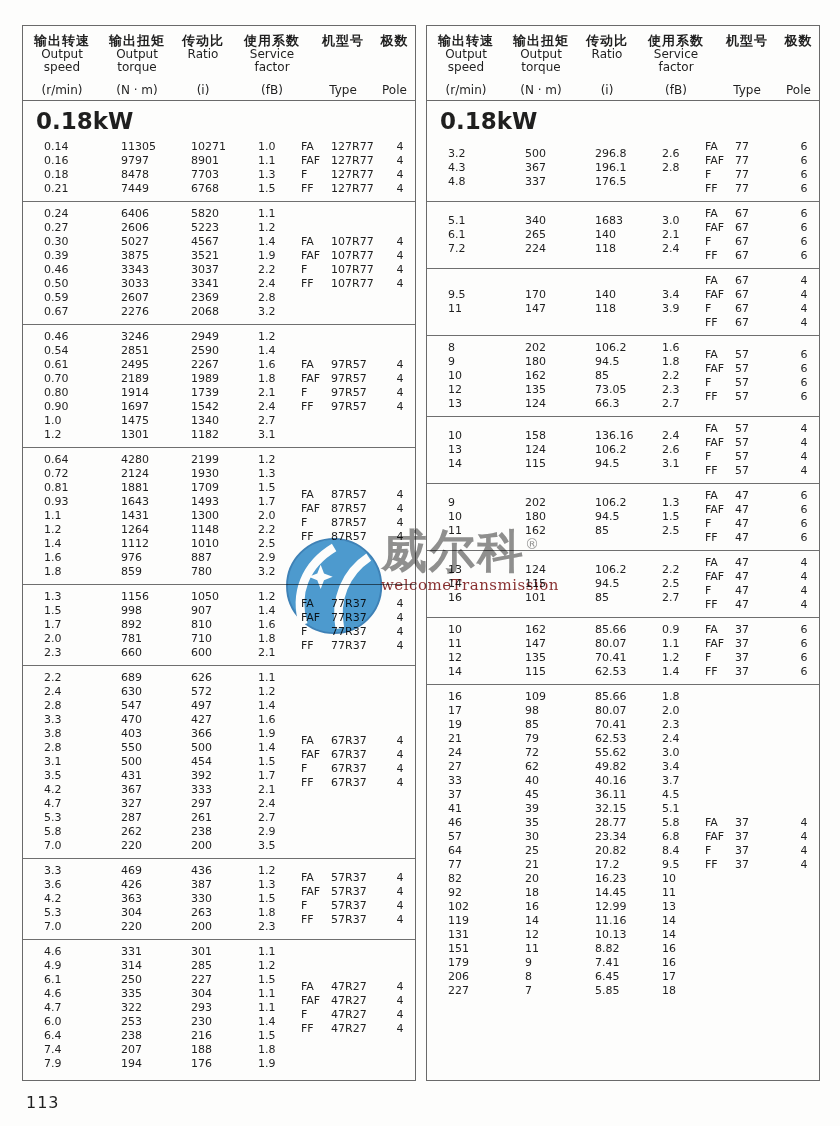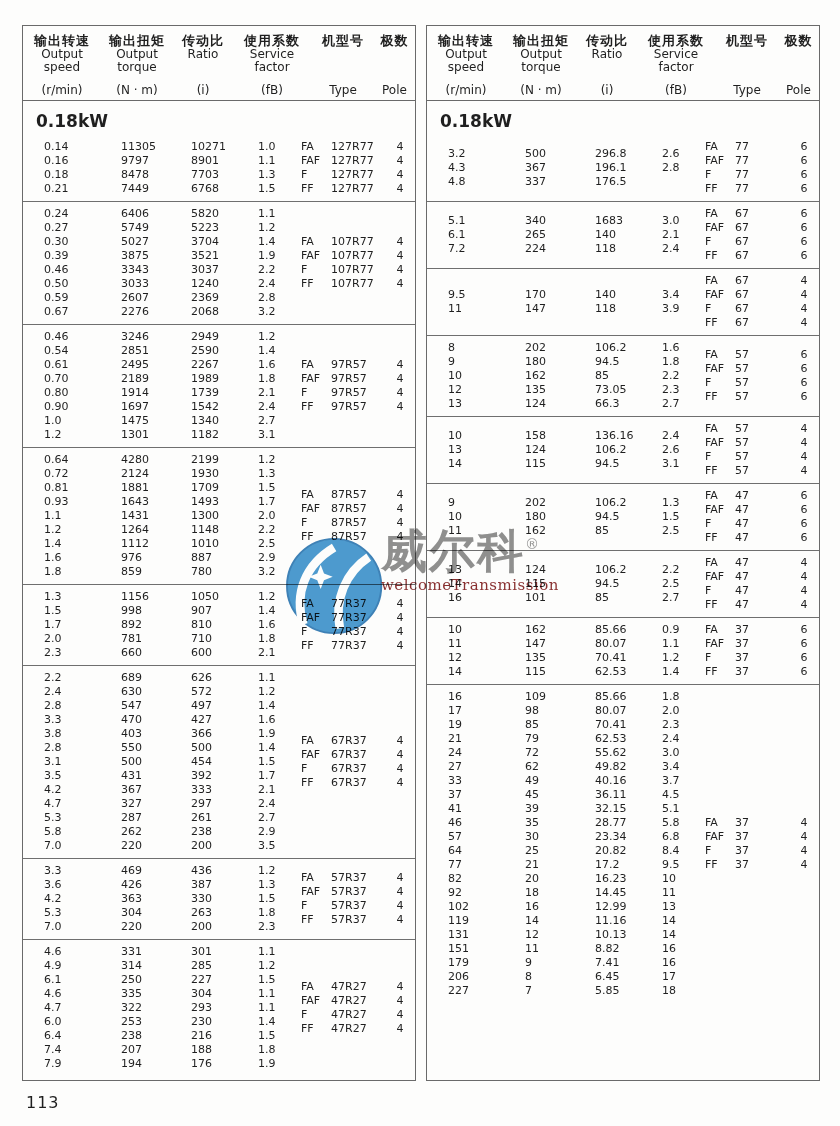--- a/index.html
+++ b/index.html
@@ -15,21 +15,21 @@
   .spec-table.t0{left:22px;}
   .spec-table.t1{left:426px;}
   .thead{
     display:grid;grid-template-columns:78px 72px 60px 78px 64px 39px;
     border-bottom:1px solid #6a6a6a;height:75px;box-sizing:border-box;padding-top:7px;
   }
   .hcol{display:flex;flex-direction:column;align-items:center;min-width:0;}
   .hcn{font-size:13px;font-weight:bold;letter-spacing:1px;line-height:15px;white-space:nowrap;}
   .hen{font-size:12px;line-height:13px;text-align:center;}
   .hunit{font-size:12px;line-height:15px;margin-top:auto;padding-bottom:2px;}
-  .section{font-size:17px;font-weight:bold;height:34px;box-sizing:border-box;padding:10px 0 0 13px;line-height:20px;}
+  .section{font-size:23px;font-weight:bold;height:34px;box-sizing:border-box;padding:10px 0 0 13px;line-height:20px;}
   .block{display:flex;align-items:center;padding:5px 0;border-bottom:1px solid #6f6f6f;}
   .block.last{border-bottom:none;}
   .data{width:278px;flex:none;}
   .row{display:grid;grid-template-columns:77px 70px 67px 64px;height:14px;line-height:14px;font-size:11px;padding-left:21px;}
   .cell{white-space:nowrap;}
   .types{flex:1;display:flex;flex-direction:column;justify-content:center;padding-right:2px;min-width:0;}
   .trow{display:flex;height:14px;line-height:14px;font-size:11px;white-space:nowrap;}
   .tprefix{width:30px;flex:none;}
   .tcode{flex:1;}
   .tpole{width:26px;flex:none;text-align:center;}
@@ -142,46 +142,46 @@
       <div class="block">
         <div class="data">
           <div class="row">
             <div class="cell">0.24</div>
             <div class="cell">6406</div>
             <div class="cell">5820</div>
             <div class="cell">1.1</div>
           </div>
           <div class="row">
             <div class="cell">0.27</div>
-            <div class="cell">5749</div>
+            <div class="cell">2606</div>
             <div class="cell">5223</div>
             <div class="cell">1.2</div>
           </div>
           <div class="row">
             <div class="cell">0.30</div>
             <div class="cell">5027</div>
-            <div class="cell">3704</div>
+            <div class="cell">4567</div>
             <div class="cell">1.4</div>
           </div>
           <div class="row">
             <div class="cell">0.39</div>
             <div class="cell">3875</div>
             <div class="cell">3521</div>
             <div class="cell">1.9</div>
           </div>
           <div class="row">
             <div class="cell">0.46</div>
             <div class="cell">3343</div>
             <div class="cell">3037</div>
             <div class="cell">2.2</div>
           </div>
           <div class="row">
             <div class="cell">0.50</div>
             <div class="cell">3033</div>
-            <div class="cell">1240</div>
+            <div class="cell">3341</div>
             <div class="cell">2.4</div>
           </div>
           <div class="row">
             <div class="cell">0.59</div>
             <div class="cell">2607</div>
             <div class="cell">2369</div>
             <div class="cell">2.8</div>
           </div>
           <div class="row">
             <div class="cell">0.67</div>
@@ -1096,21 +1096,21 @@
             <div class="cell">3.0</div>
           </div>
           <div class="row">
             <div class="cell">27</div>
             <div class="cell">62</div>
             <div class="cell">49.82</div>
             <div class="cell">3.4</div>
           </div>
           <div class="row">
             <div class="cell">33</div>
-            <div class="cell">49</div>
+            <div class="cell">40</div>
             <div class="cell">40.16</div>
             <div class="cell">3.7</div>
           </div>
           <div class="row">
             <div class="cell">37</div>
             <div class="cell">45</div>
             <div class="cell">36.11</div>
             <div class="cell">4.5</div>
           </div>
           <div class="row">

